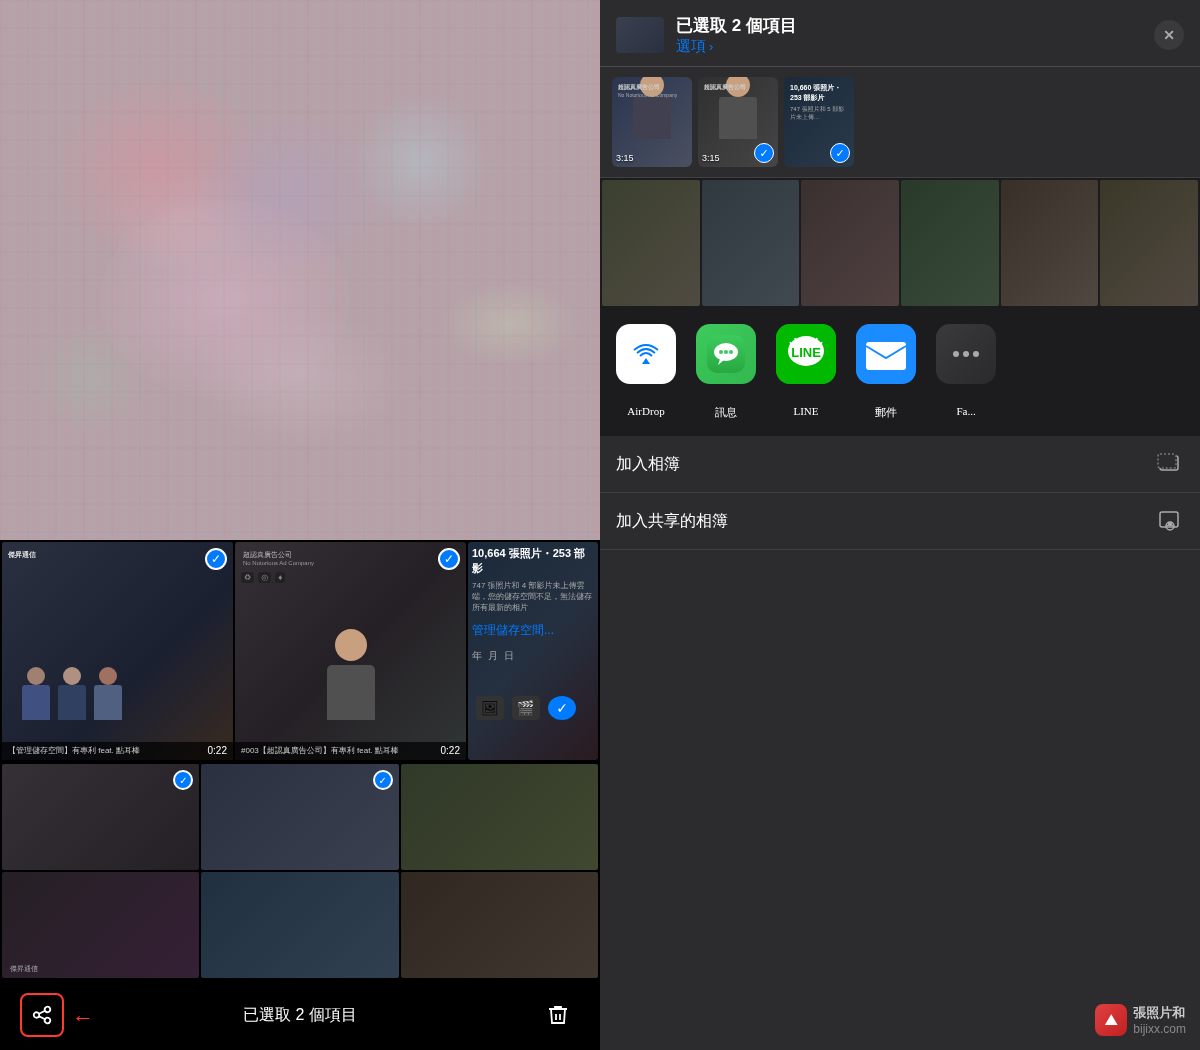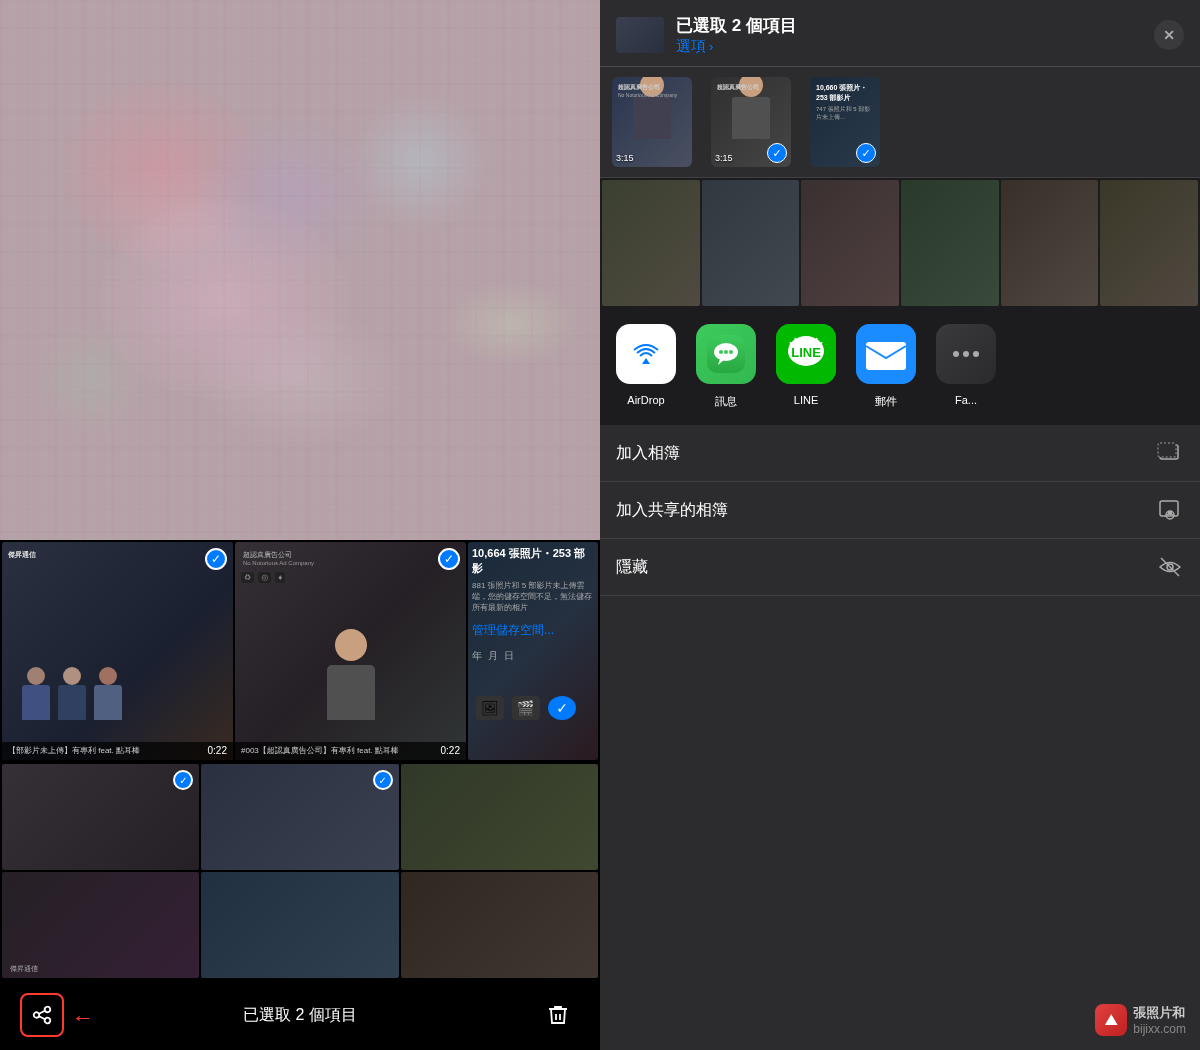--- a/index.html
+++ b/index.html
@@ -263,21 +263,21 @@
       color: #aaa;
       font-size: 14px;
       font-weight: 600;
     }
 
     
     .preview-row {
       background: #2c2c2e;
       padding: 10px 12px;
       display: flex;
-      gap: 19px;
+      gap: 6px;
       overflow-x: auto;
       border-bottom: 0.5px solid rgba(255,255,255,0.1);
     }
 
     .preview-thumb {
       min-width: 80px;
       height: 90px;
       border-radius: 6px;
       position: relative;
       overflow: hidden;
@@ -342,21 +342,21 @@
       padding: 16px 16px 8px;
       display: flex;
       gap: 20px;
       overflow-x: auto;
     }
 
     .app-icon-item {
       display: flex;
       flex-direction: column;
       align-items: center;
-      gap: 10px;
+      gap: 21px;
       cursor: pointer;
       min-width: 60px;
     }
 
     .app-icon-img {
       width: 60px;
       height: 60px;
       border-radius: 14px;
       display: flex;
       align-items: center;
@@ -383,20 +383,21 @@
     }
 
     .mail-icon {
       background: linear-gradient(145deg, #1a8cff, #0070e0);
     }
 
     .app-icon-label {
       font-size: 11px;
       color: white;
       text-align: left;
+      font-family: Liberation Serif, serif;
     }
 
     
     .action-list {
       background: #2c2c2e;
       margin: 8px 0 0;
       border-radius: 0;
       flex: 1;
       overflow-y: auto;
     }
@@ -539,21 +540,21 @@
               <div style="width:18px;height:18px;border-radius:50%;background:#a07060;"></div>
               <div style="width:28px;height:35px;background:#506080;border-radius:3px 3px 0 0;"></div>
             </div>
           </div>
 
           <div style="position:absolute;top:8px;left:6px;font-size:7px;color:#ccc;line-height:1.4;">
             <div style="font-weight:bold;color:#ddd;">傑昇通信</div>
           </div>
         </div>
         <div class="lv-meta">
-          <div class="lv-title">【部影片未上傳】有專利 feat. 點耳棒</div>
+          <div class="lv-title">【管理儲存空間】有專利 feat. 點耳棒</div>
           <div class="lv-time">0:22</div>
         </div>
         <div class="selection-check">✓</div>
       </div>
 
       <div class="large-video-cell lv2">
         <div style="position:absolute;top:0;left:0;right:0;bottom:0;">
 
           <div class="rtp-person" style="bottom:40px;">
             <div class="rtp-head" style="width:32px;height:32px;background:#c8a080;"></div>
@@ -573,21 +574,21 @@
         <div class="lv-meta">
           <div class="lv-title">#003【超認真廣告公司】有專利 feat. 點耳棒</div>
           <div class="lv-time">0:22</div>
         </div>
         <div class="selection-check">✓</div>
       </div>
 
       <div class="large-video-cell lv3" style="max-width:130px;">
         <div style="position:absolute;top:0;left:0;right:0;bottom:0;padding:4px;">
           <div style="font-size:11px;color:white;font-weight:600;margin-bottom:4px;">10,664 張照片・253 部影</div>
-          <div style="font-size:8px;color:#aaa;line-height:1.4;margin-bottom:8px;">881 張照片和 5 部影片未上傳雲端，您的儲存空間不足，無法儲存所有最新的相片</div>
+          <div style="font-size:8px;color:#aaa;line-height:1.4;margin-bottom:8px;">747 張照片和 4 部影片未上傳雲端，您的儲存空間不足，無法儲存所有最新的相片</div>
           <div style="font-size:12px;color:#007aff;">管理儲存空間...</div>
 
           <div style="margin-top:10px;display:flex;flex-direction:column;gap:4px;">
             <div style="display:flex;gap:6px;align-items:center;">
               <span style="font-size:10px;color:#aaa;">年</span>
               <span style="font-size:10px;color:#aaa;">月</span>
               <span style="font-size:10px;color:#aaa;">日</span>
             </div>
           </div>
 
@@ -799,30 +800,20 @@
         <svg width="26" height="26" viewBox="0 0 26 26" fill="none" stroke="#aaa" stroke-width="1.5">
           <rect x="3" y="4" width="18" height="15" rx="2" stroke="#aaa" fill="none"></rect>
           <circle cx="13" cy="18" r="4" stroke="#aaa" fill="none"></circle>
           <path d="M10 18 Q13 15 16 18" stroke="#aaa" fill="none"></path>
           <circle cx="13" cy="16" r="1.5" fill="#aaa"></circle>
         </svg>
       </div>
     </div>
 
 
-    <div class="action-item">
-      <span class="action-item-text">隱藏</span>
-      <div class="action-item-icon">
-        <svg width="26" height="26" viewBox="0 0 26 26" fill="none" stroke="#aaa" stroke-width="1.5">
-          <path d="M3 13 Q13 4 23 13 Q13 22 3 13Z" stroke="#aaa" fill="none"></path>
-          <circle cx="13" cy="13" r="3" stroke="#aaa" fill="none"></circle>
-          <line x1="4" y1="4" x2="22" y2="22" stroke="#aaa"></line>
-        </svg>
-      </div>
-    </div>
   </div>
 
   <div class="brand-watermark">
     <div class="brand-logo">
       <span class="mountain-icon">⛰</span>
     </div>
     <div>
       <div style="font-size:13px;color:#ccc;font-weight:600;">張照片和</div>
       <div style="font-size:12px;color:#888;">bijixx.com</div>
     </div>

